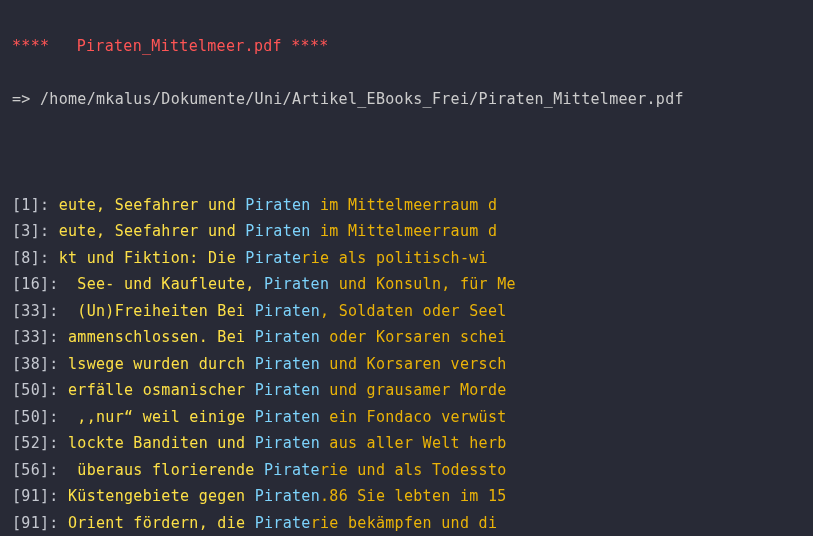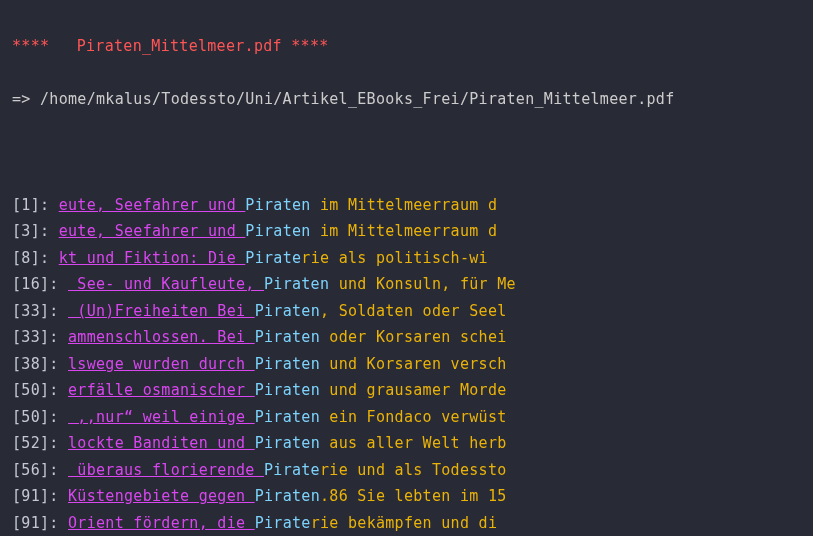--- a/index.html
+++ b/index.html
@@ -19,25 +19,25 @@
     padding: 6px 12px 0 12px;
     white-space: pre;
   }
   .file-header .stars { color: #ff5555; }
   .file-header .fname { color: #ff5555; margin-left: 18px; }
   .path-line .arrow { color: #ccc; }
   .path-line .path { color: #ccc; }
   .line { }
   .bracket { color: #c5c8d0; }
   .lineno { color: #c5c8d0; }
-  .pre    { color: #d946ef; text-decoration: underline; }
+  .pre    { color: #fde047; }
   .hl     { color: #7dd3fc; }
   .post   { color: #eab308; }
 </style>
 </head>
 <body>
 
 <div class="terminal">
 <div class="file-header"><span class="stars">**** </span><span class="fname">Piraten_Mittelmeer.pdf</span><span class="stars"> ****</span></div>
-<div class="path-line"><span class="arrow">=&gt; </span><span class="path">/home/mkalus/Todessto/Uni/Artikel_EBooks_Frei/Piraten_Mittelmeer.pdf</span></div>
+<div class="path-line"><span class="arrow">=&gt; </span><span class="path">/home/mkalus/Dokumente/Uni/Artikel_EBooks_Frei/Piraten_Mittelmeer.pdf</span></div>
 <div> </div>
 <div id="results"><div class="line"><span class="bracket">[</span><span class="lineno">1</span><span class="bracket">]: </span><span class="pre">eute, Seefahrer und </span><span class="hl">Piraten</span><span class="post"> im Mittelmeerraum d</span></div><div class="line"><span class="bracket">[</span><span class="lineno">3</span><span class="bracket">]: </span><span class="pre">eute, Seefahrer und </span><span class="hl">Piraten</span><span class="post"> im Mittelmeerraum d</span></div><div class="line"><span class="bracket">[</span><span class="lineno">8</span><span class="bracket">]: </span><span class="pre">kt und Fiktion: Die </span><span class="hl">Pirate</span><span class="post">rie als politisch-wi</span></div><div class="line"><span class="bracket">[</span><span class="lineno">16</span><span class="bracket">]: </span><span class="pre"> See- und Kaufleute, </span><span class="hl">Piraten</span><span class="post"> und Konsuln, für Me</span></div><div class="line"><span class="bracket">[</span><span class="lineno">33</span><span class="bracket">]: </span><span class="pre"> (Un)Freiheiten Bei </span><span class="hl">Piraten</span><span class="post">, Soldaten oder Seel</span></div><div class="line"><span class="bracket">[</span><span class="lineno">33</span><span class="bracket">]: </span><span class="pre">ammenschlossen. Bei </span><span class="hl">Piraten</span><span class="post"> oder Korsaren schei</span></div><div class="line"><span class="bracket">[</span><span class="lineno">38</span><span class="bracket">]: </span><span class="pre">lswege wurden durch </span><span class="hl">Piraten</span><span class="post"> und Korsaren versch</span></div><div class="line"><span class="bracket">[</span><span class="lineno">50</span><span class="bracket">]: </span><span class="pre">erfälle osmanischer </span><span class="hl">Piraten</span><span class="post"> und grausamer Morde</span></div><div class="line"><span class="bracket">[</span><span class="lineno">50</span><span class="bracket">]: </span><span class="pre"> ,,nur“ weil einige </span><span class="hl">Piraten</span><span class="post"> ein Fondaco verwüst</span></div><div class="line"><span class="bracket">[</span><span class="lineno">52</span><span class="bracket">]: </span><span class="pre">lockte Banditen und </span><span class="hl">Piraten</span><span class="post"> aus aller Welt herb</span></div><div class="line"><span class="bracket">[</span><span class="lineno">56</span><span class="bracket">]: </span><span class="pre"> überaus florierende </span><span class="hl">Pirate</span><span class="post">rie und als Todessto</span></div><div class="line"><span class="bracket">[</span><span class="lineno">91</span><span class="bracket">]: </span><span class="pre">Küstengebiete gegen </span><span class="hl">Piraten</span><span class="post">.86 Sie lebten im 15</span></div><div class="line"><span class="bracket">[</span><span class="lineno">91</span><span class="bracket">]: </span><span class="pre">Orient fördern, die </span><span class="hl">Pirate</span><span class="post">rie bekämpfen und di</span></div></div>
 </div>
 
 </body></html>

